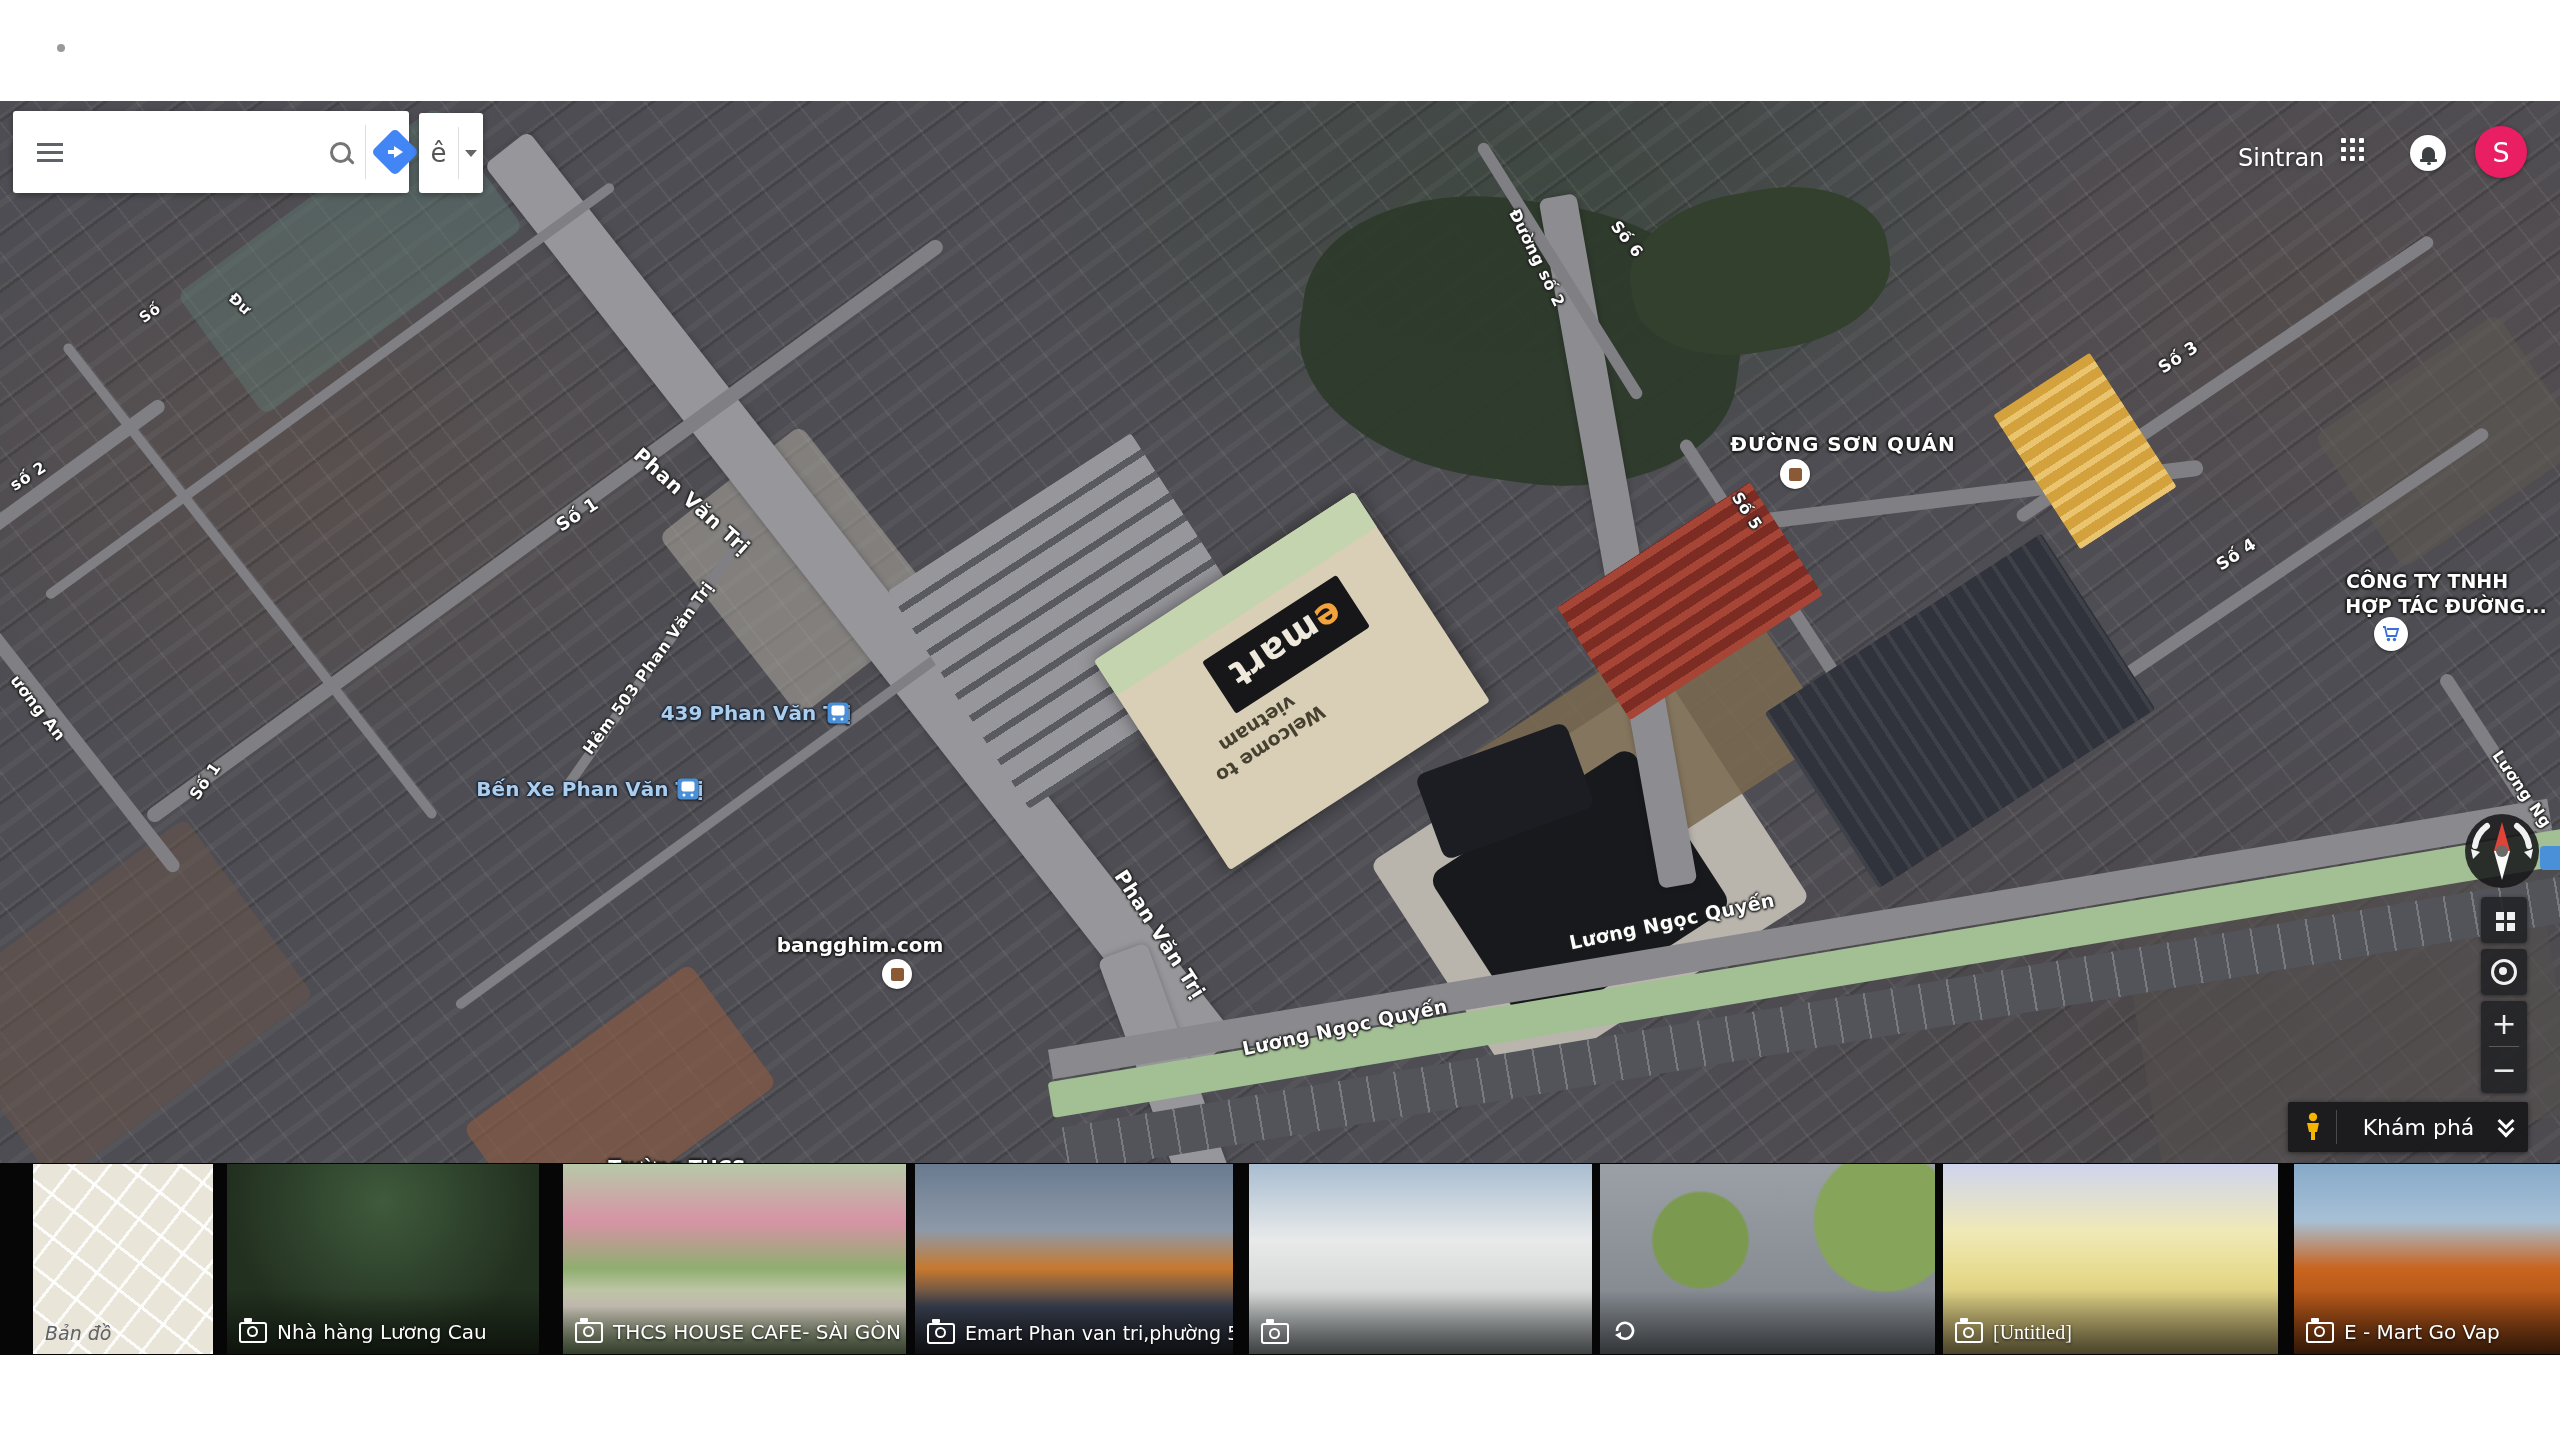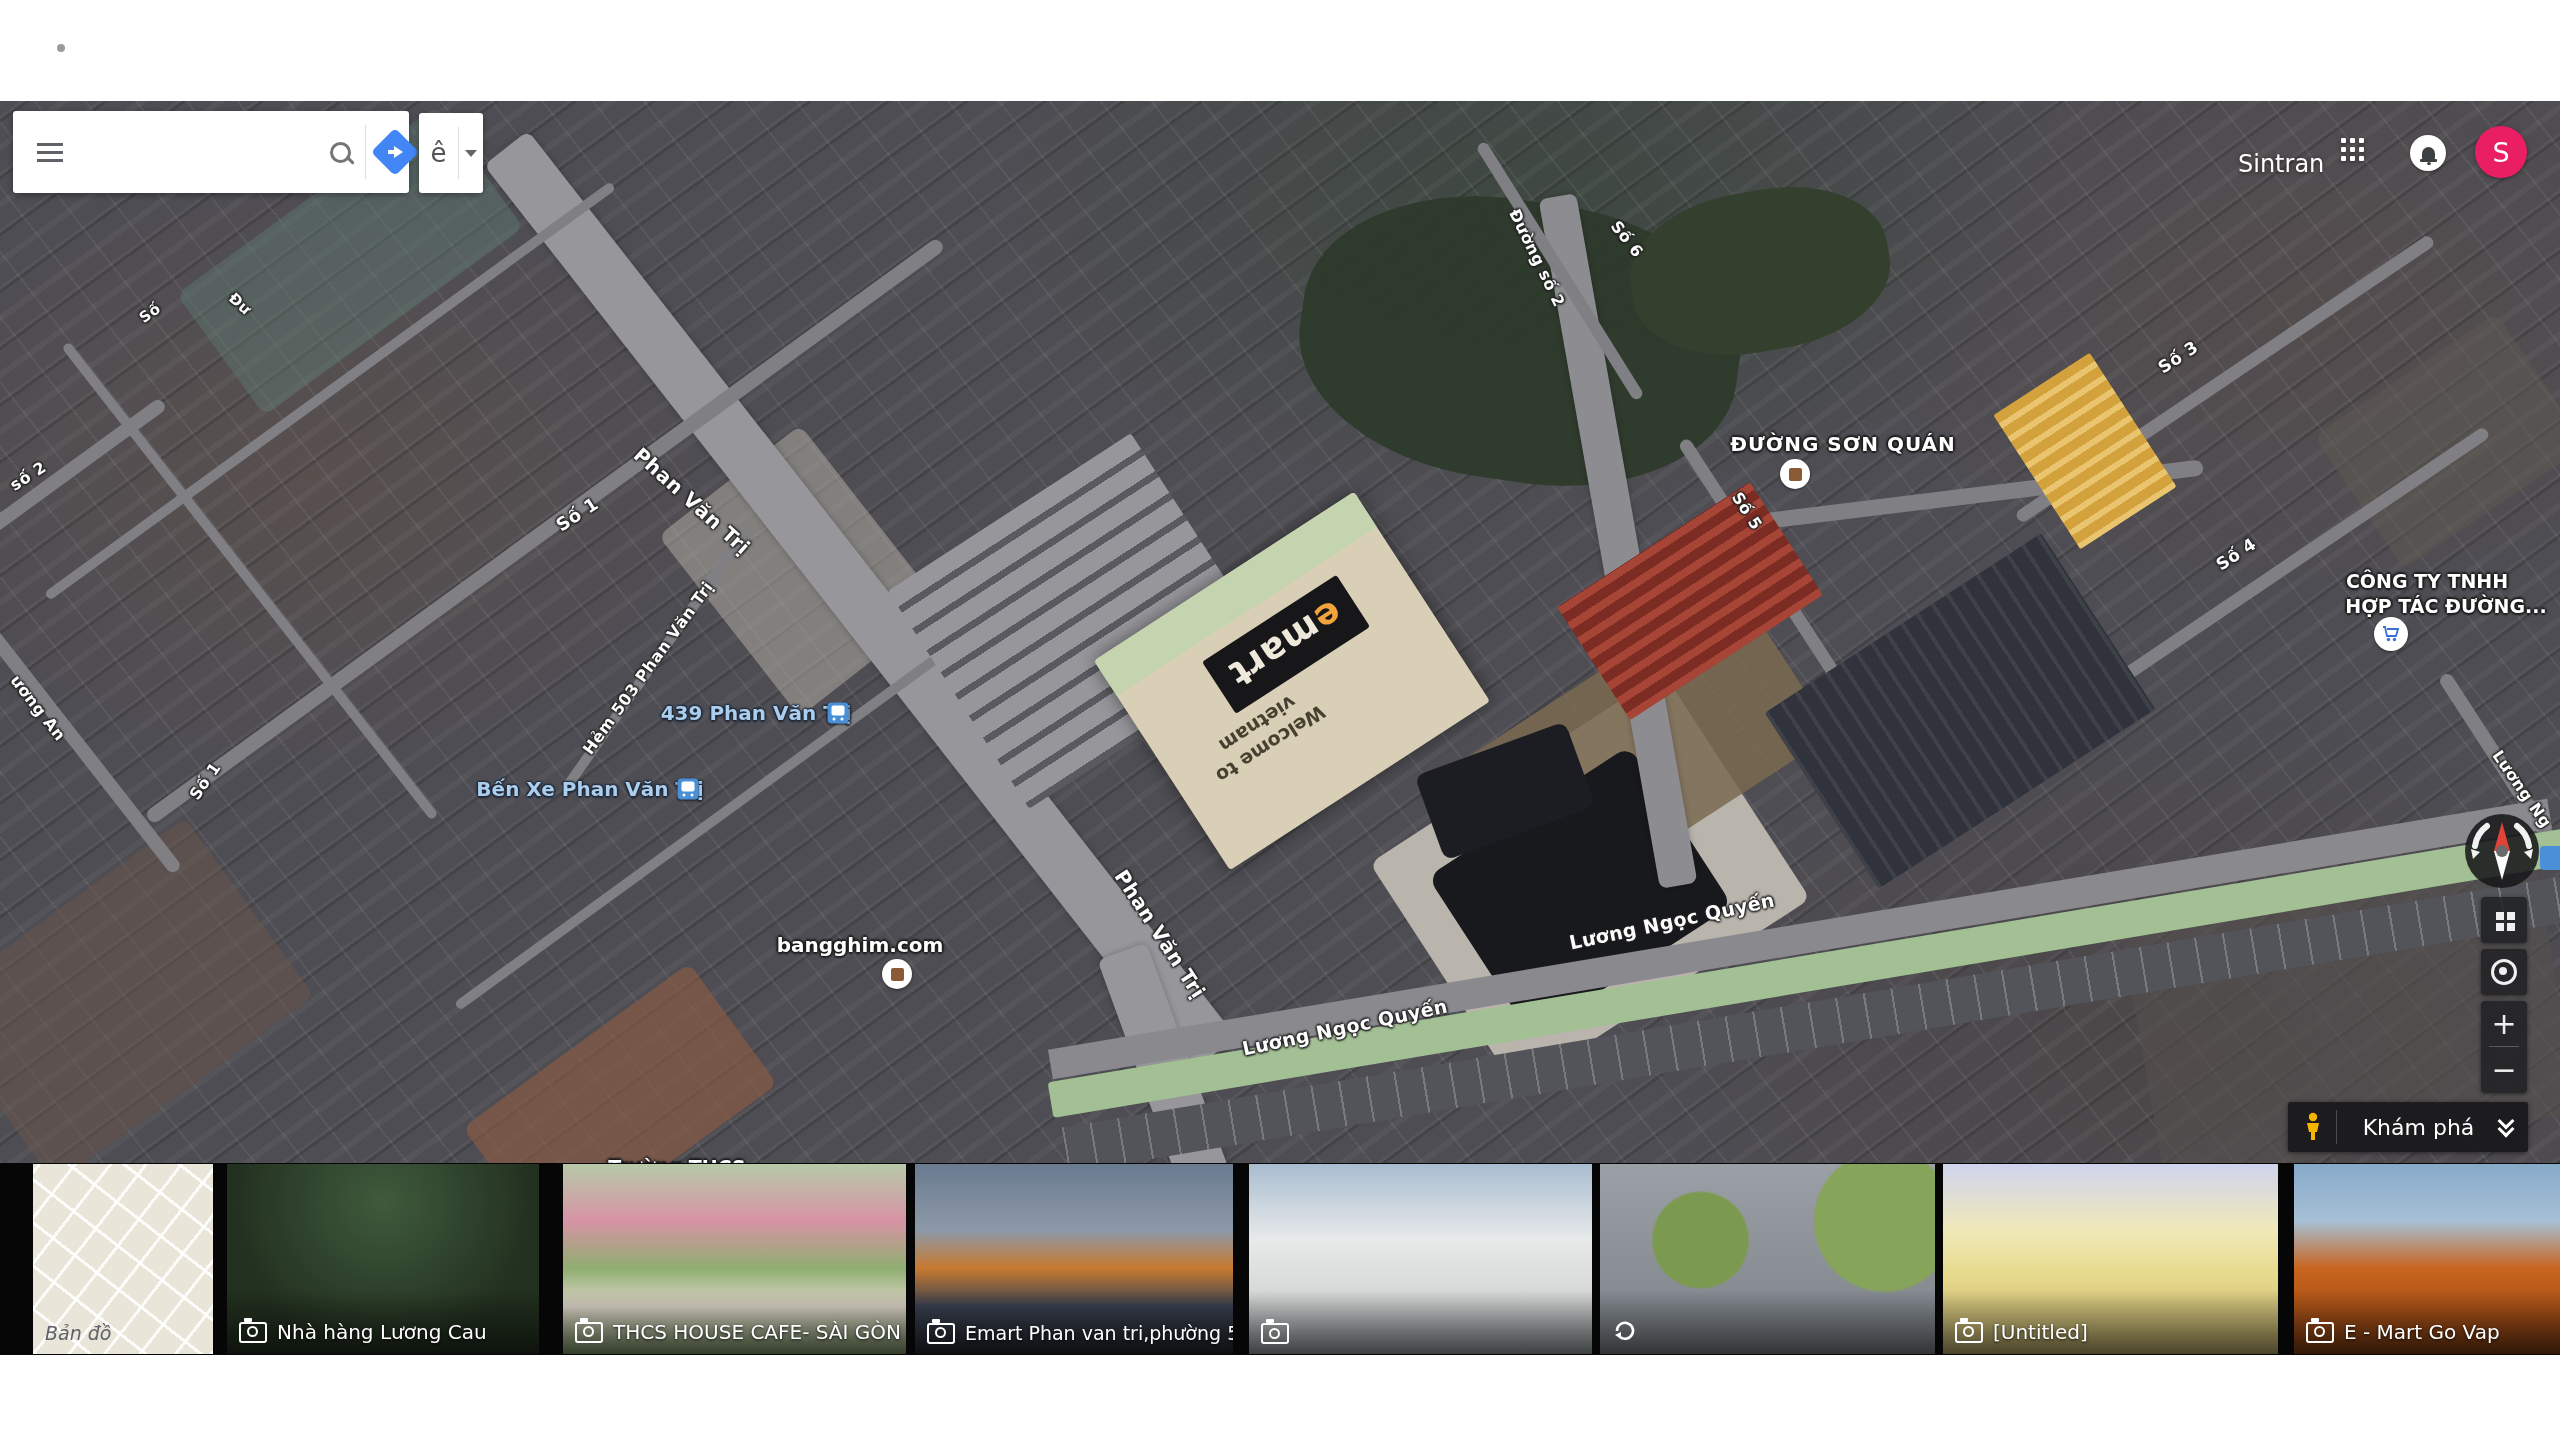--- a/index.html
+++ b/index.html
@@ -236,21 +236,21 @@
   <div class="card" style="left:419px;top:113px;width:64px;height:80px;">
     <div style="position:absolute;left:0;top:0;width:39px;height:80px;display:flex;align-items:center;justify-content:center;font-size:26px;color:#555;">
         <span>ê</span>
       </div>
     <div class="vdiv" style="left:39px;"></div>
     <div style="position:absolute;left:40px;top:0;width:24px;height:80px;display:flex;align-items:center;justify-content:center;">
         <span class="caret"></span>
       </div>
   </div>
 
-  <div class="acctext" style="left:2238px;top:150px;">Sintran</div>
+  <div class="acctext" style="left:2238px;top:144px;">Sintran</div>
   <div style="position:absolute;left:2338px;top:135px;width:30px;height:30px;">
       <span class="appsgrid" style="left:3px;top:3px;"></span>
     </div>
   <div class="bellc" style="left:2410px;top:135px;">
       <span class="bell"></span>
     </div>
   <div class="avatar" style="left:2475px;top:126px;">
       <span>S</span>
     </div>
 
@@ -327,21 +327,21 @@
       <span class="clabel">
           <span class="sphicon">
             <svg width="26" height="26" viewBox="0 0 26 26">
               <path d="M5 13a8 8 0 1 1 3 6" fill="none" stroke="#fff" stroke-width="2.6"></path>
               <polygon points="9,21 3,17 9,14" fill="#fff"></polygon>
             </svg>
           </span>
           <span></span>
         </span>
     </div>
-    <div class="citem t7" style="left:1943px;width:335px;">
+    <div class="citem t7" style="left:1943px;width:335px;font-family:Liberation Serif, serif;">
       <span class="clabel">
           <span class="camicon"></span>
           <span>[Untitled]</span>
         </span>
     </div>
     <div class="citem t8" style="left:2294px;width:266px;">
       <span class="clabel">
           <span class="camicon"></span>
           <span>E - Mart Go Vap</span>
         </span>

